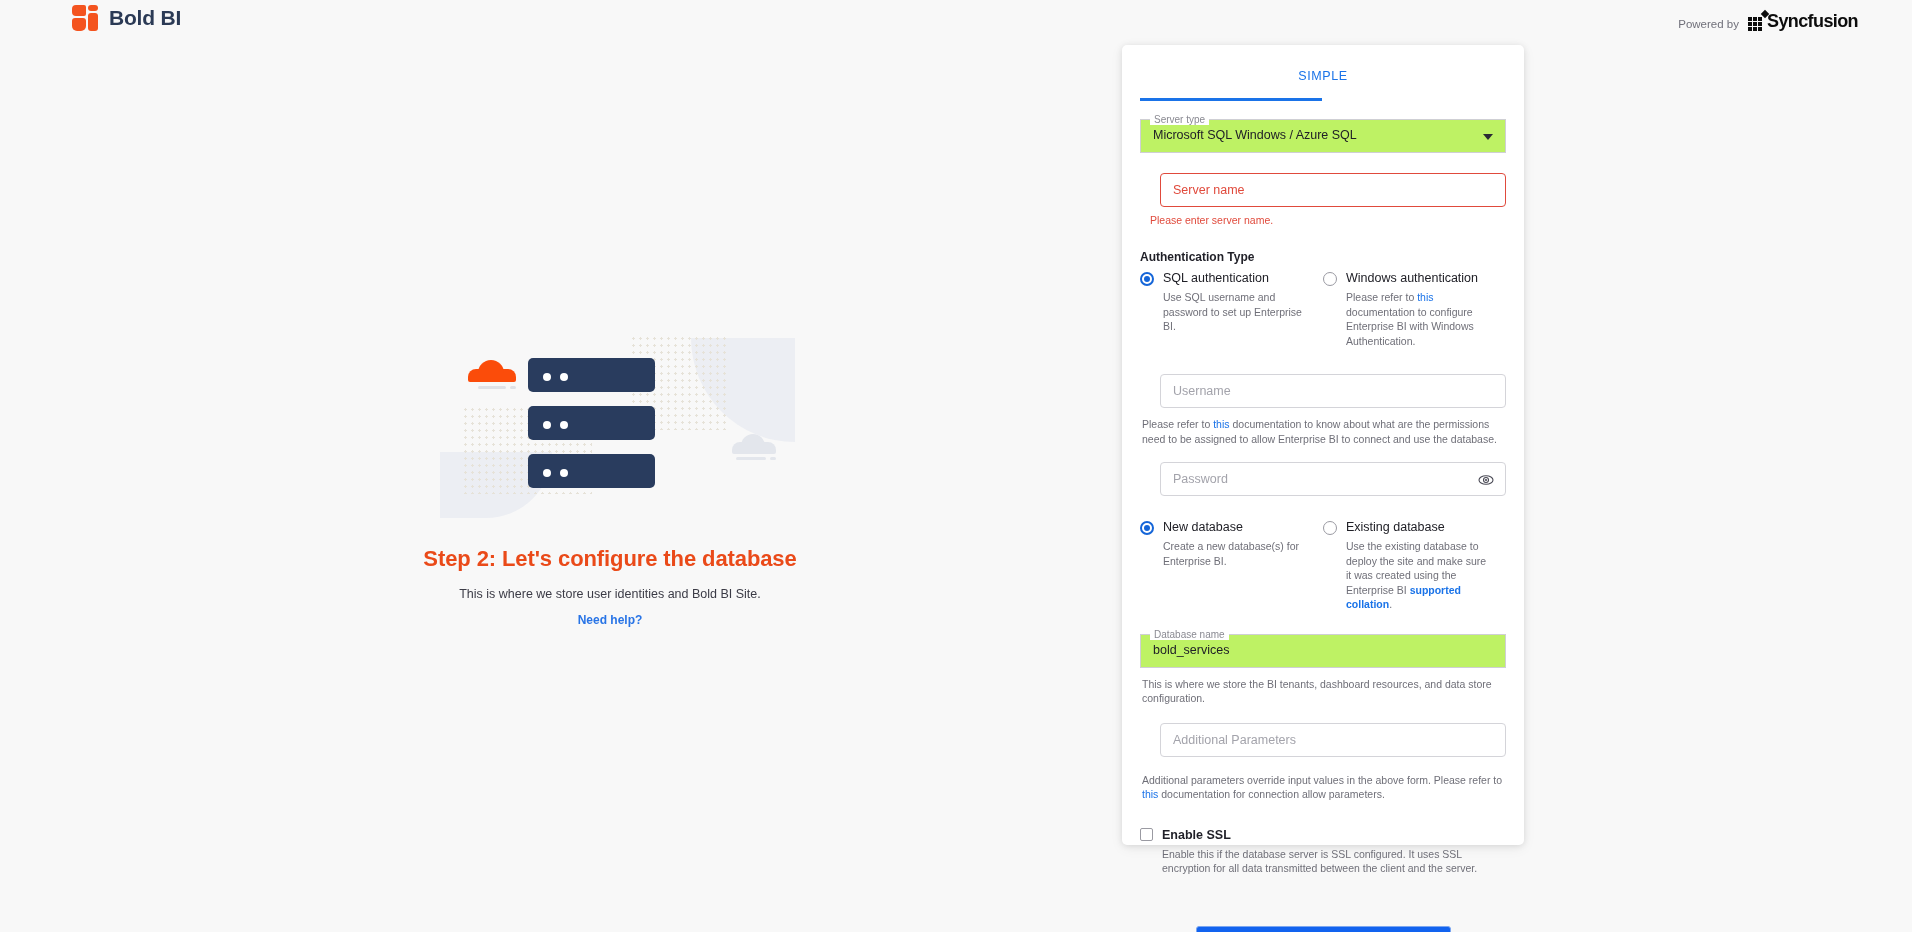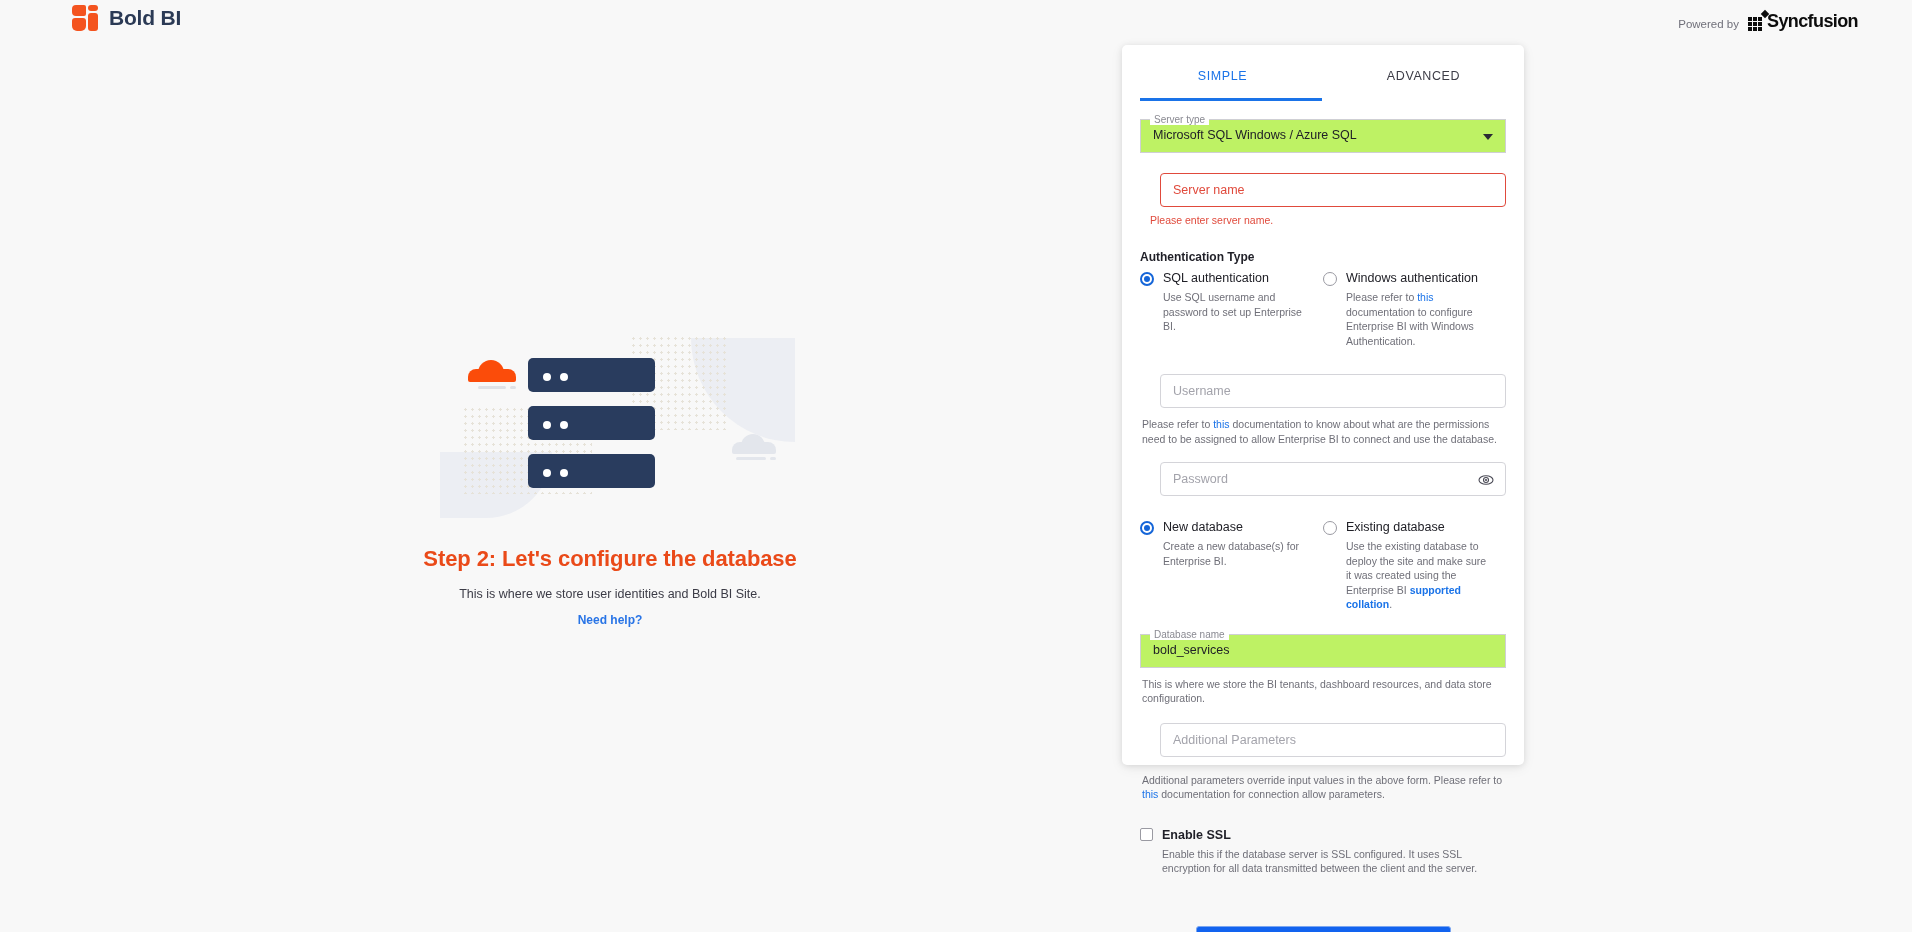--- a/index.html
+++ b/index.html
@@ -105,21 +105,21 @@
     text-align: center; color: #3b3b46; font-size: 12.5px; margin-top: 15px;
   }
   .need-help {
     display: block; text-align: center; color: #2874e6; font-size: 12px;
     font-weight: bold; margin-top: 12px; text-decoration: none; cursor: pointer;
   }
 
   
   .card {
     position: absolute; left: 1122px; top: 45px;
-    width: 402px; height: 720px;
+    width: 402px; height: 800px;
     background: #ffffff; border-radius: 5px;
     box-shadow: 0 1px 6px rgba(0,0,0,0.10), 0 3px 14px rgba(0,0,0,0.06);
   }
 
   .tabs { position: relative; display: flex; height: 44px; margin-top: 12px; }
   .tab {
     flex: 1; text-align: center; font-size: 12.5px; letter-spacing: 0.6px;
     padding-top: 12px; cursor: pointer; color: #3c3c46; font-weight: 500;
   }
   .tab.active { color: #1a73e8; }
@@ -277,21 +277,20 @@
   </div>
   <div class="step-title">Step 2: Let's configure the database</div>
   <div class="step-sub">This is where we store user identities and Bold BI Site.</div>
   <a class="need-help">Need help?</a>
 </div>
 
 <div class="card">
 
   <div class="tabs">
     <div class="tab active">SIMPLE</div>
-    <div class="tab">ADVANCED</div>
     <div class="tab-underline"></div>
   </div>
 
   <div class="form">
 
     <div class="field">
       <div class="outlined">
         <span class="legend">Server type</span>
         <span class="value">Microsoft SQL Windows / Azure SQL</span>
         <span class="caret"></span>

